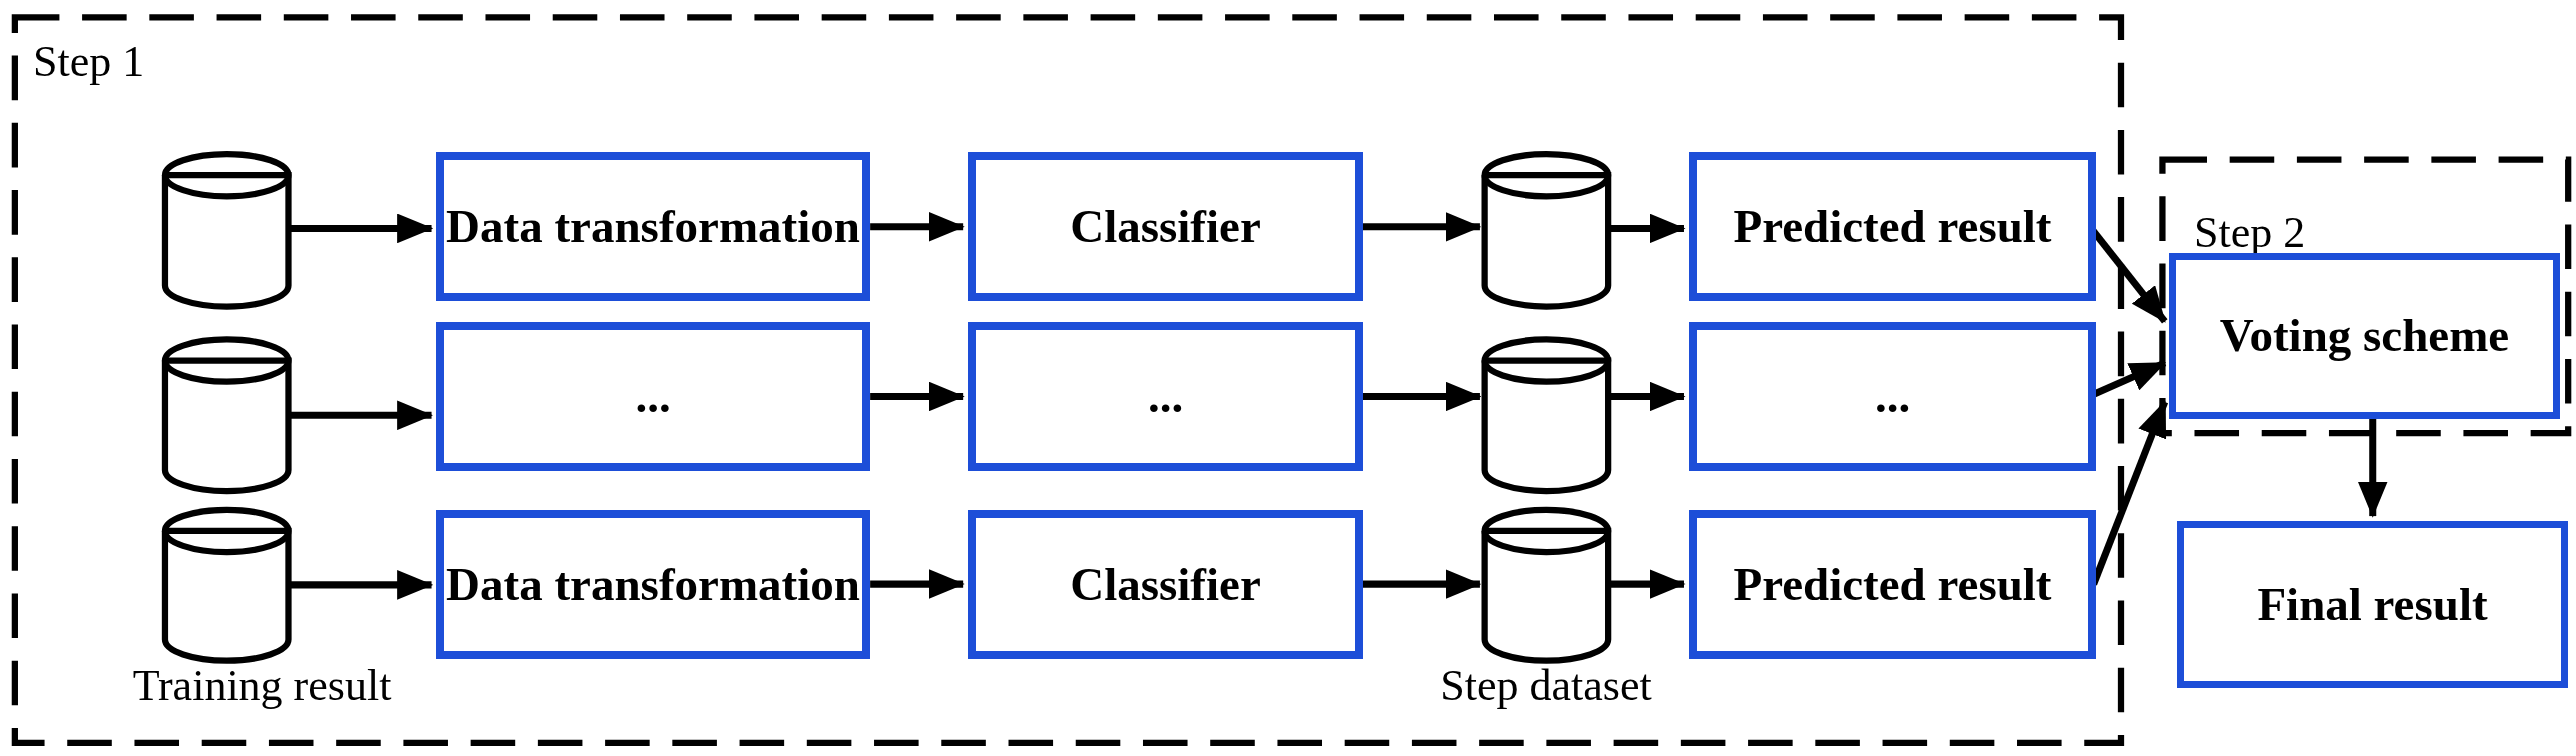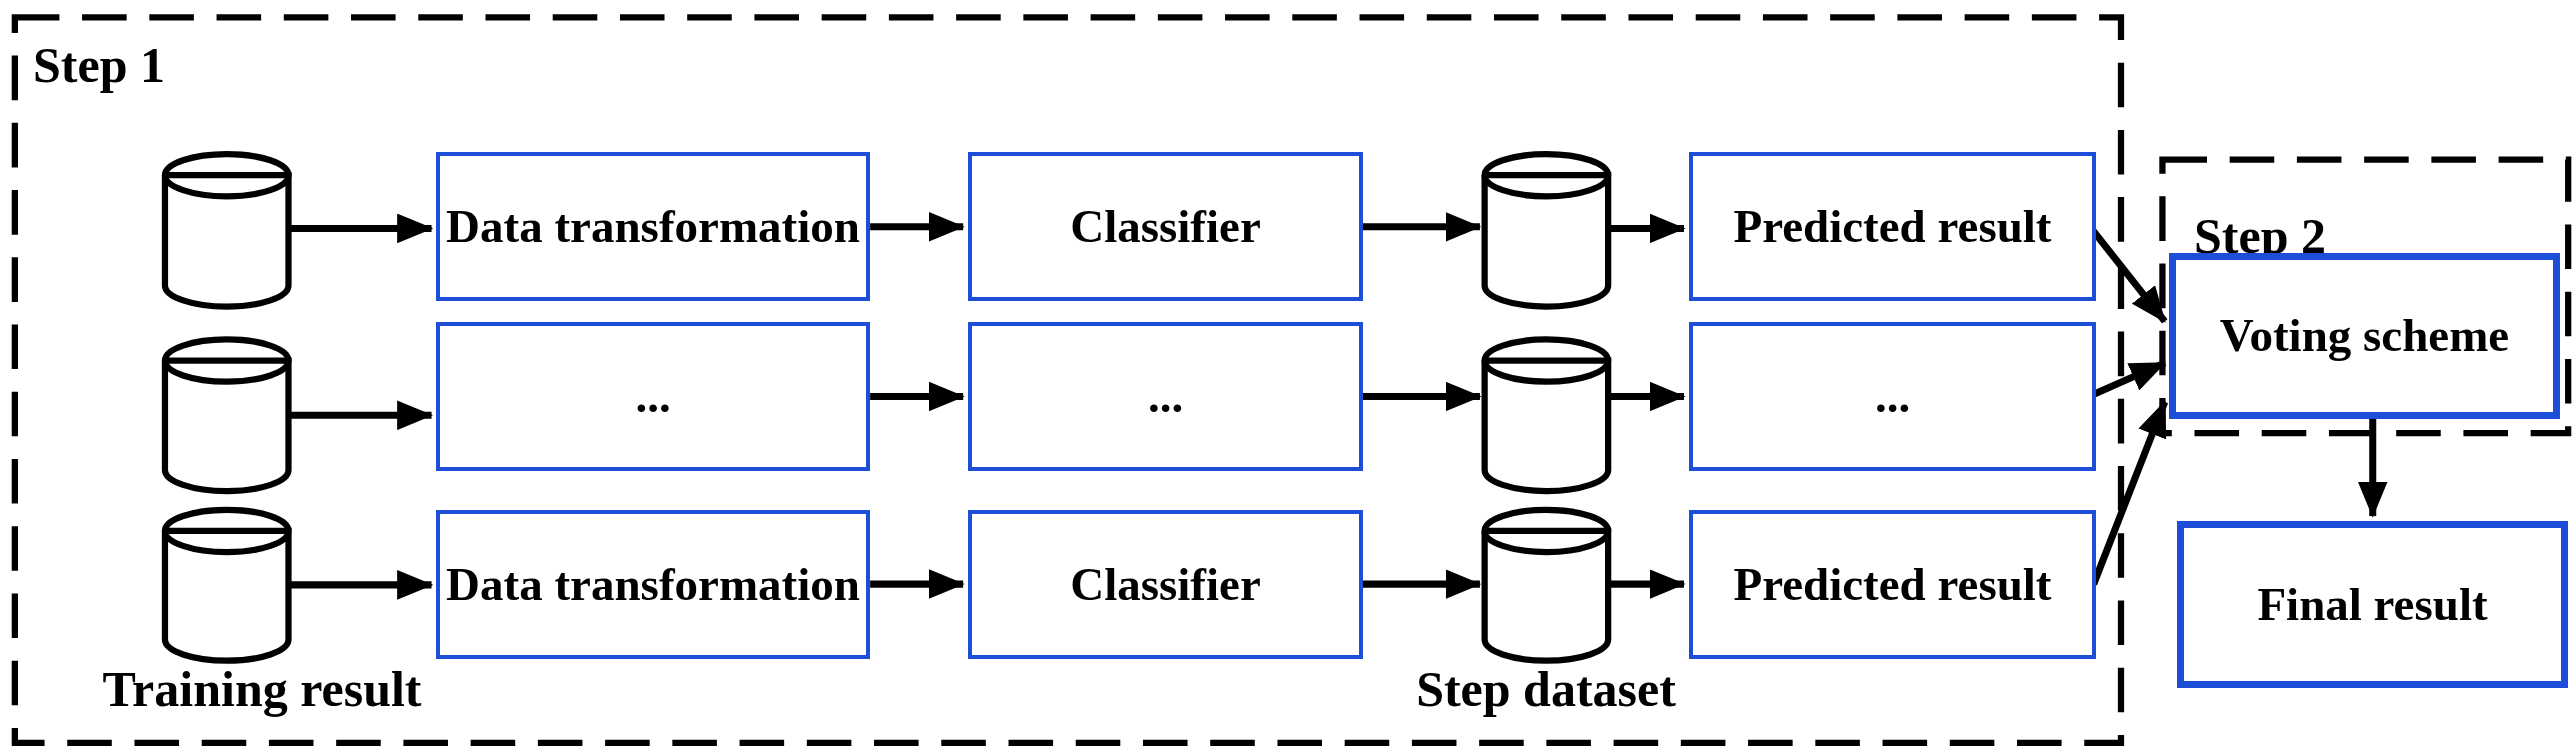--- a/index.html
+++ b/index.html
@@ -7,30 +7,30 @@
     position:relative;
     width:2576px;height:757px;
     background:#ffffff;
     font-family:"Liberation Serif", serif;
     overflow:hidden;
   }
   svg.layer{position:absolute;left:0;top:0;}
   .node{
     position:absolute;
     box-sizing:border-box;
-    border:4px solid #1d4ed8;
+    border:8px solid #1d4ed8;
     background:#fff;
     display:flex;align-items:center;justify-content:center;
     text-align:center;
     font-weight:700;font-size:47px;line-height:1.3;color:#000;
   }
   .node.thick{border-width:7.8px;}
   .freelabel{
     position:absolute;
-    font-weight:700;font-size:50px;line-height:1.05;color:#000;
+    font-weight:400;font-size:44px;line-height:1.05;color:#000;
     white-space:nowrap;
   }
   .freelabel.centered{text-align:center;white-space:nowrap;}
 </style>
 </head>
 <body>
 
 <div class="canvas">
 
   <svg class="layer" width="2576" height="757" viewBox="0 0 3295 968">

